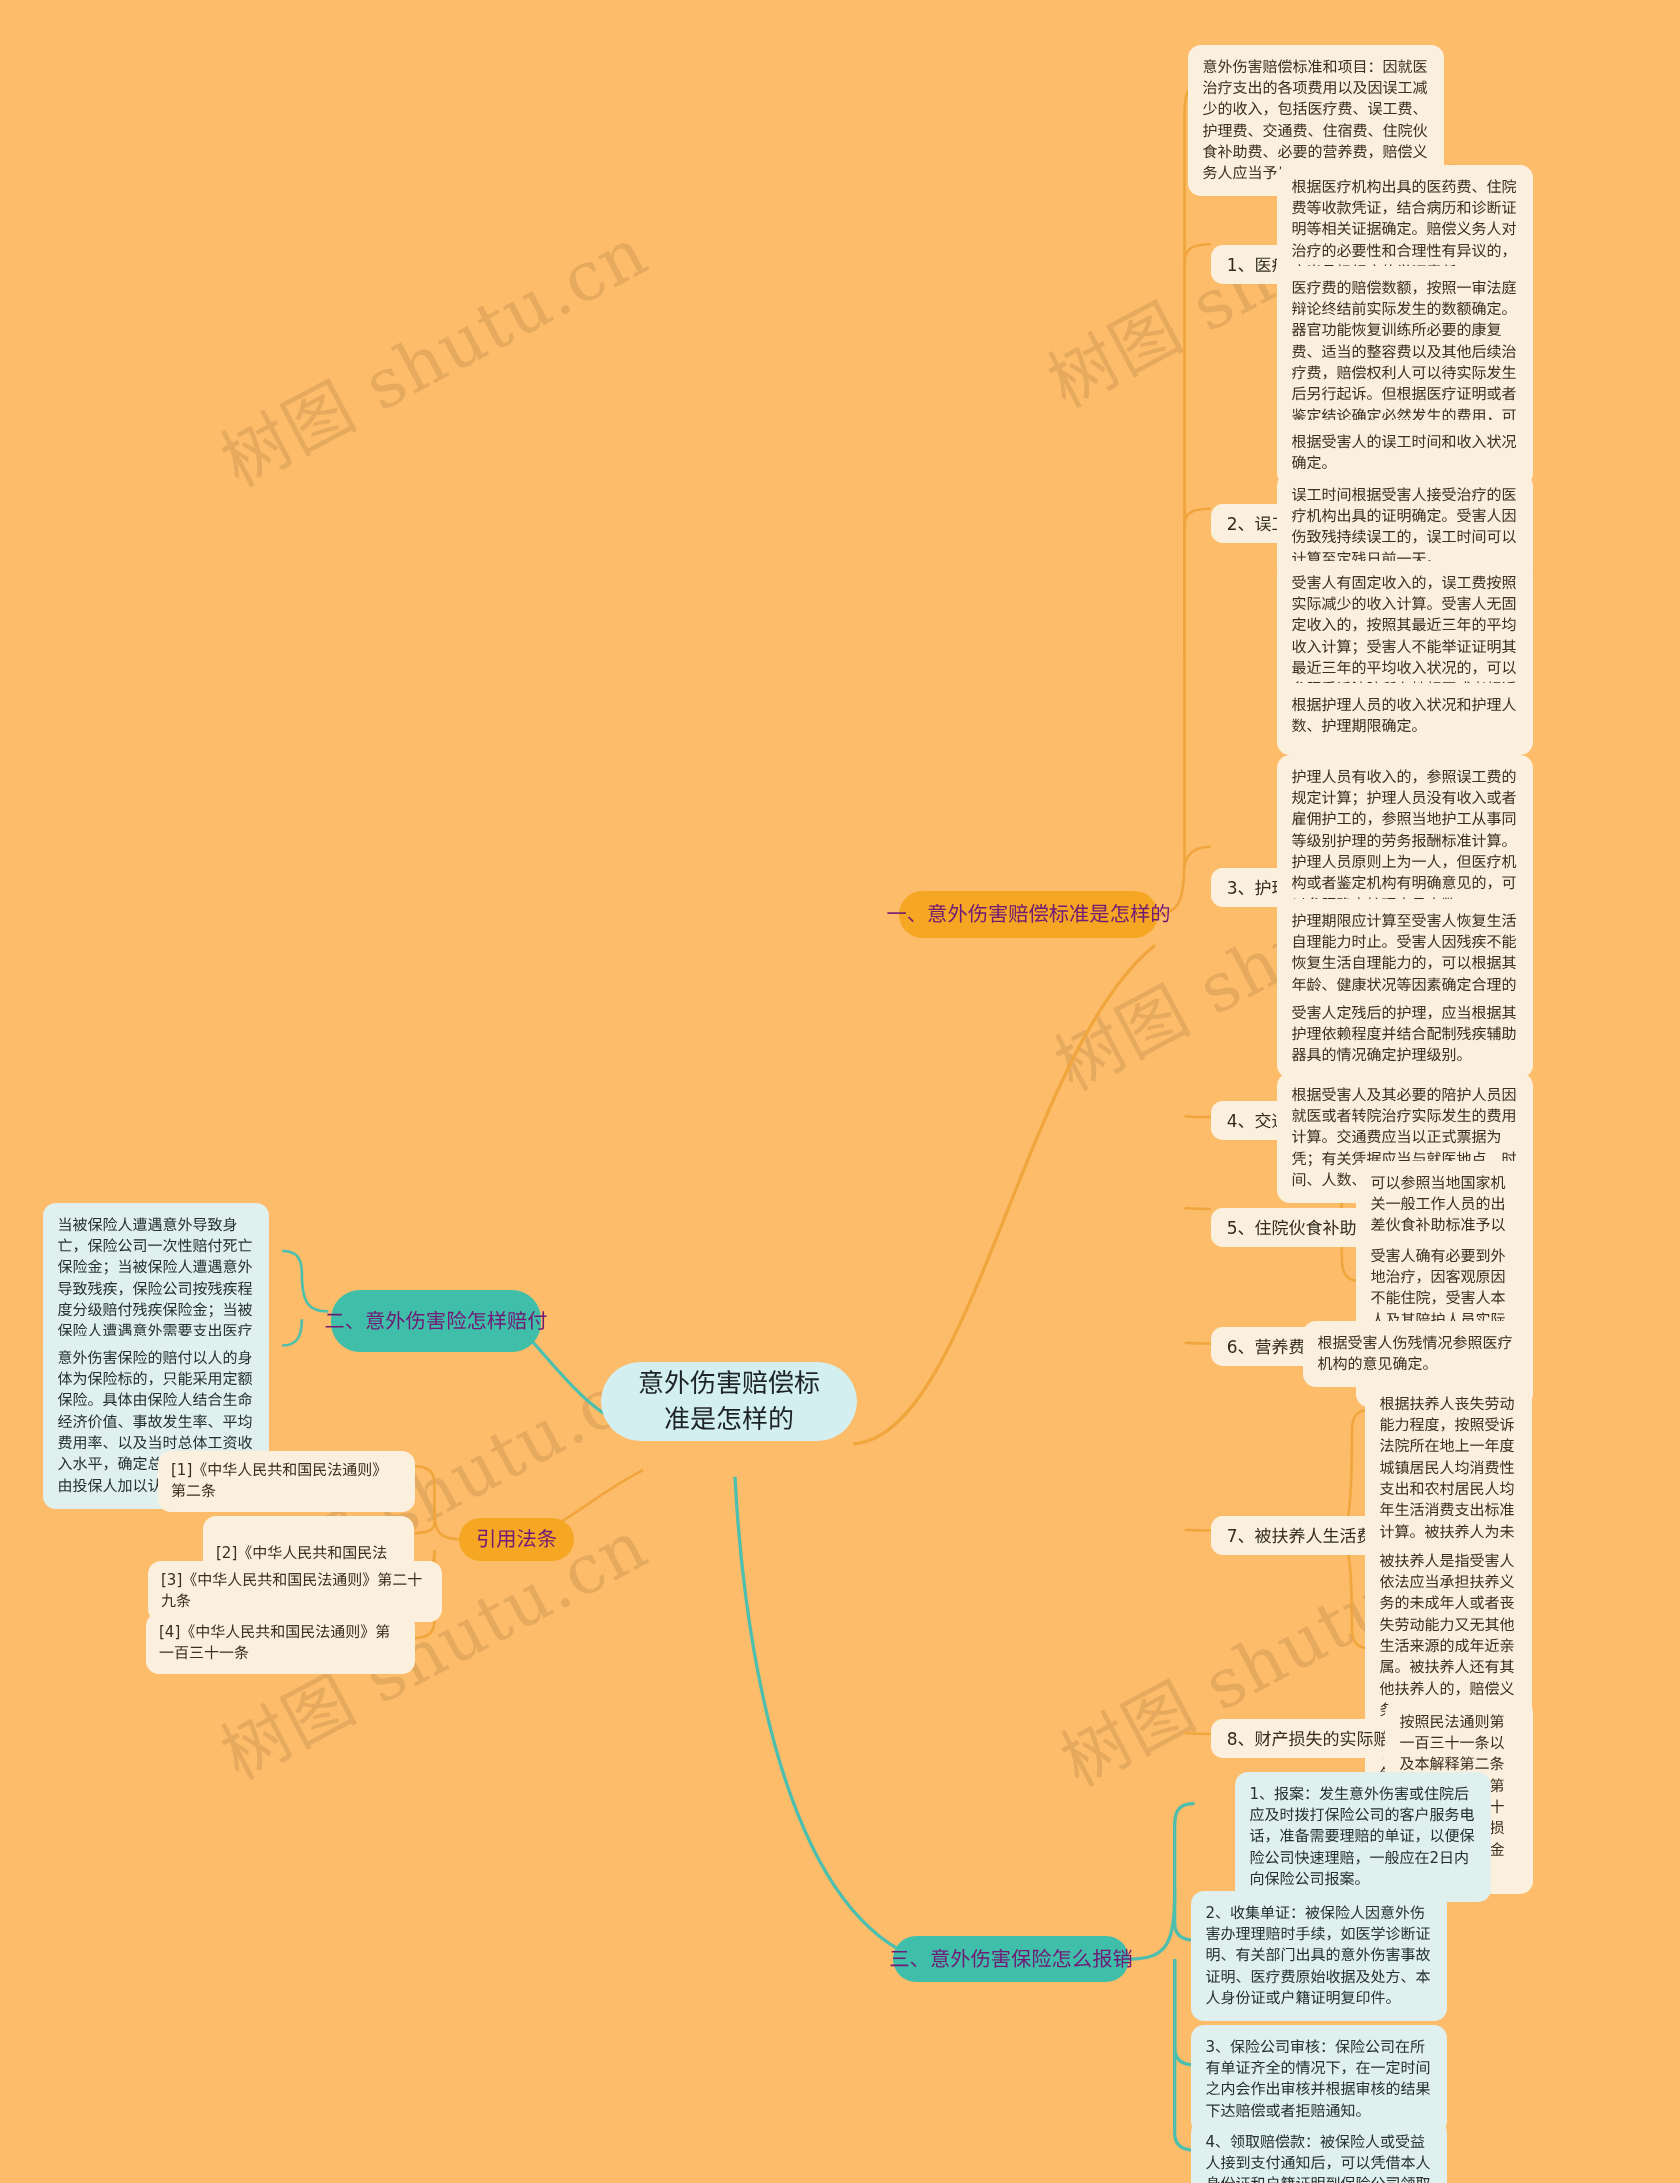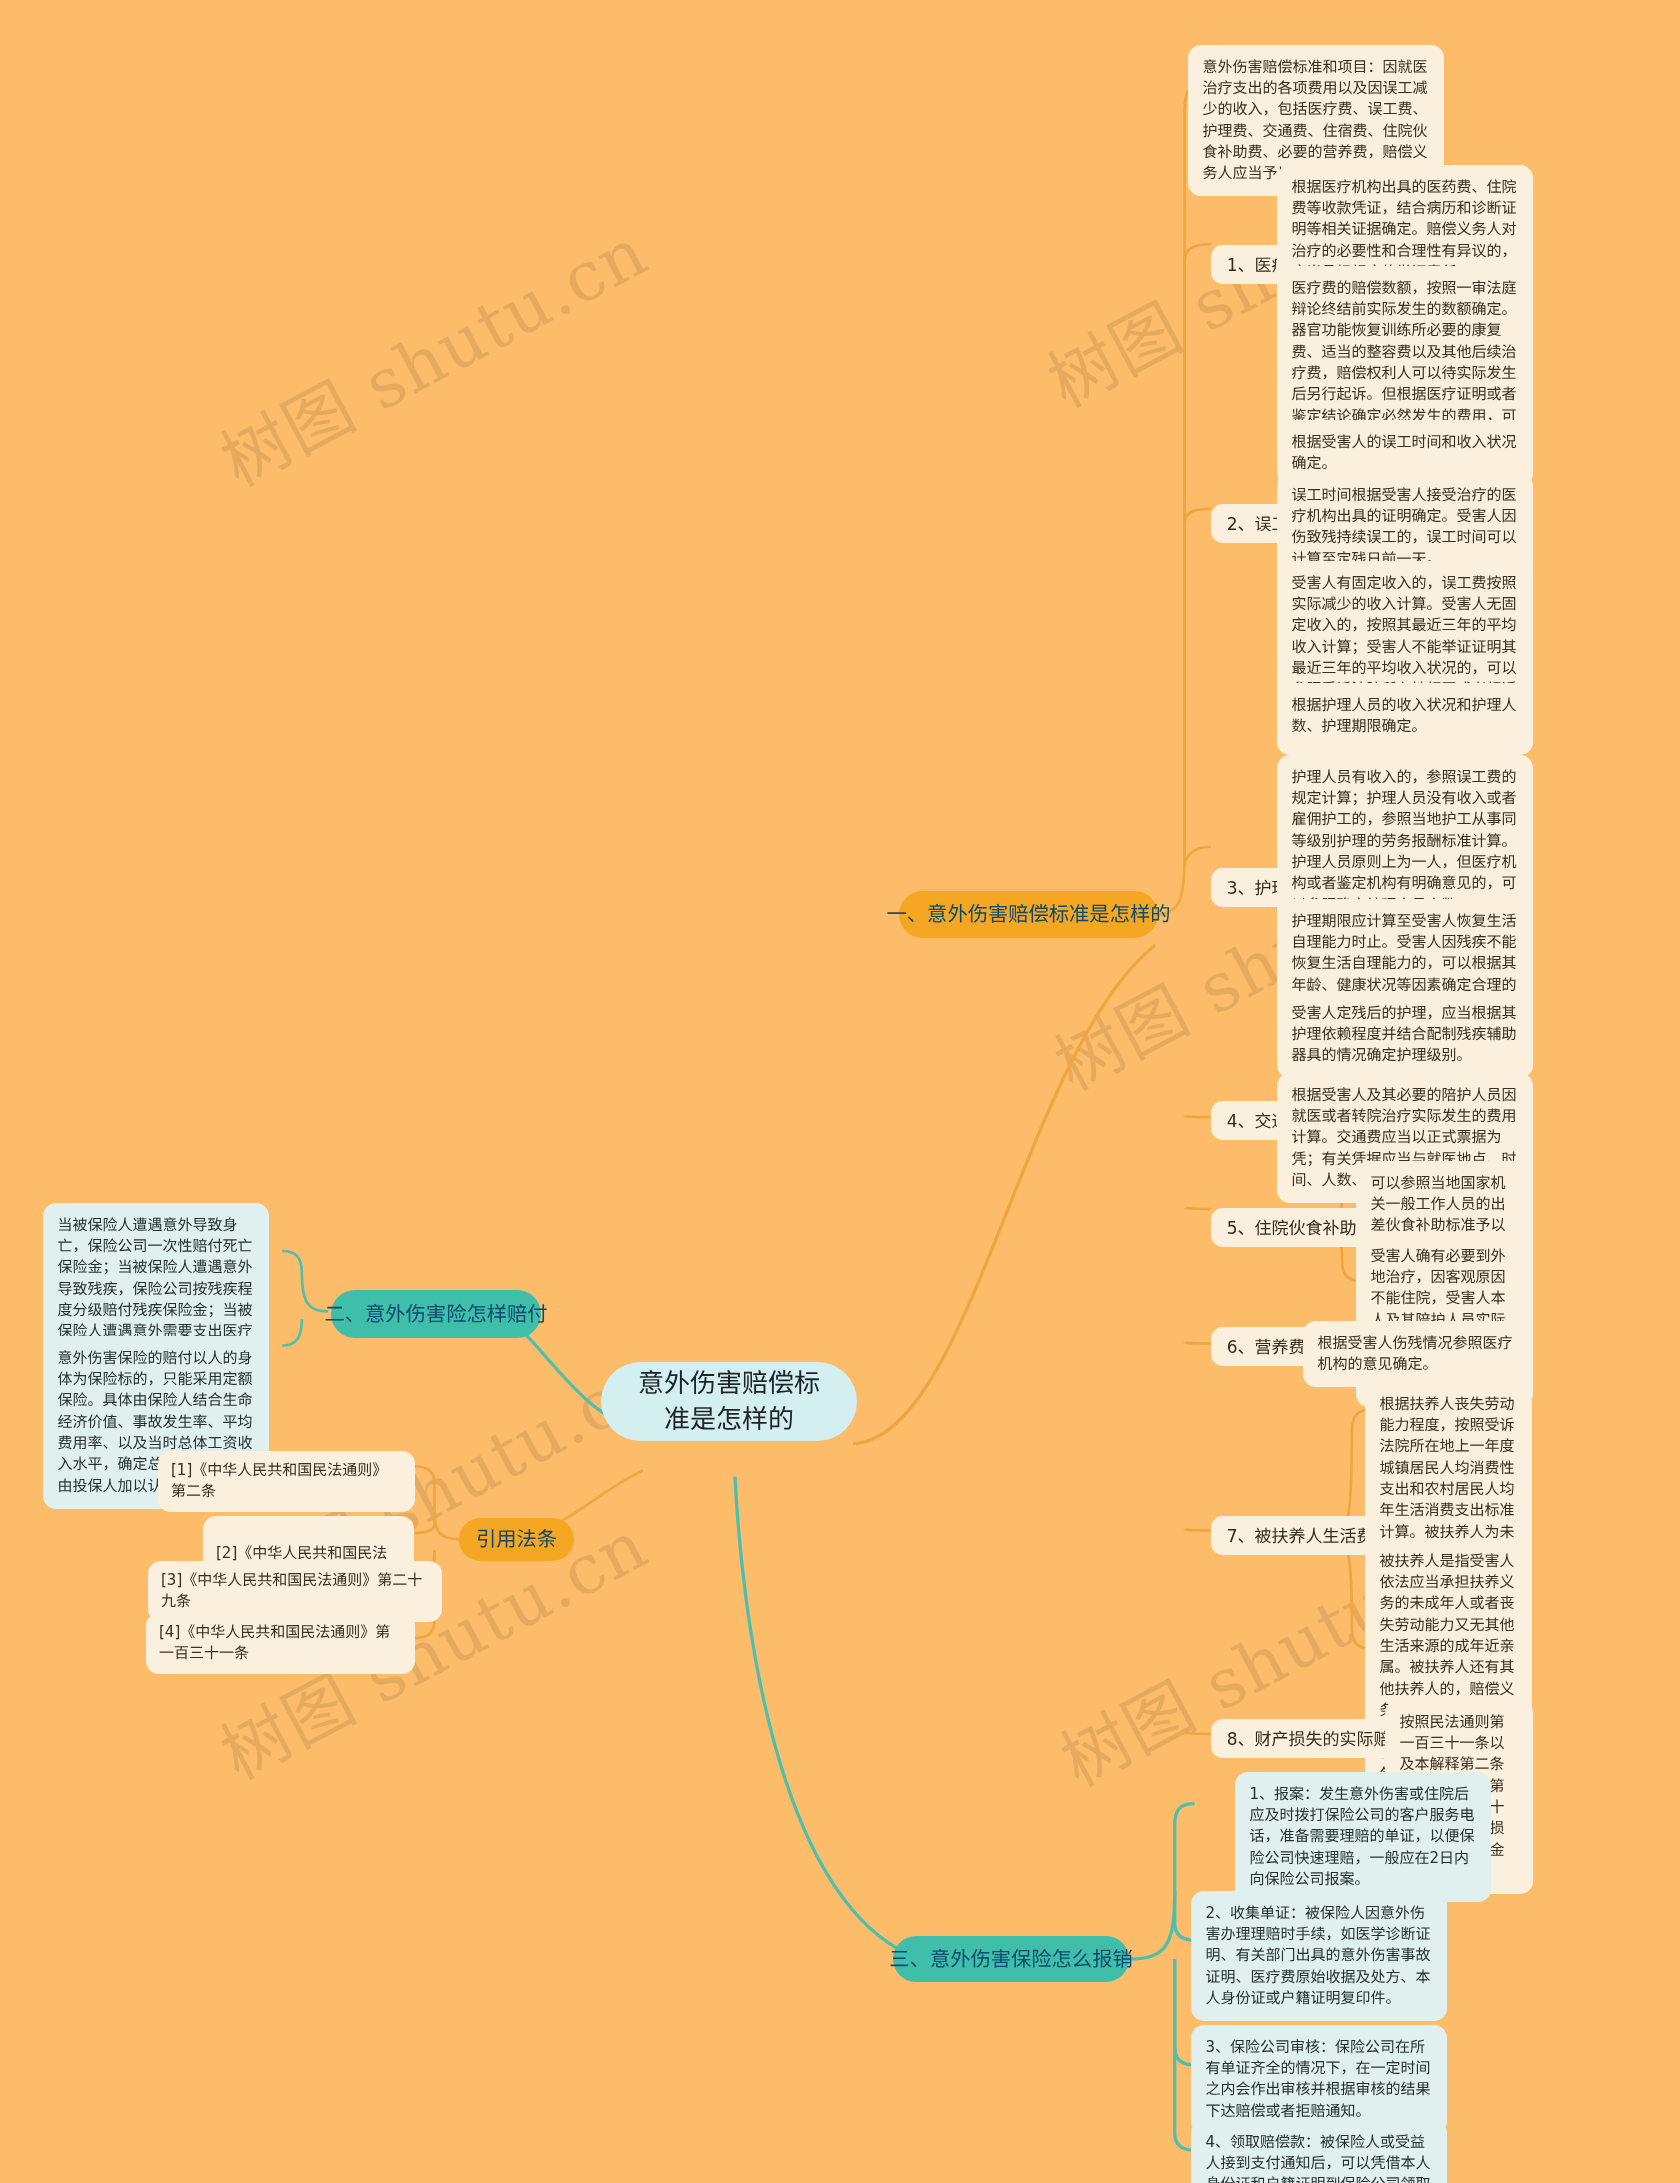--- a/index.html
+++ b/index.html
@@ -37,21 +37,21 @@
     padding:19.7px 29px;
     display:flex;align-items:center;justify-content:center;
   }
 
   
   .branch{
     border-radius:29px;
     font-size:20.3px;
     line-height:1.3;
     padding:11.8px 25px;
-    color:#0c4a6e;
+    color:#701a75;
     display:flex;align-items:center;justify-content:center;
     white-space:nowrap;
   }
   .branch.orange{background:#f5a623;}
   .branch.teal{background:#3fbfaa;}
 
   
   .cat{
     background:#fbf0dd;
     color:#332b20;
@@ -241,21 +241,21 @@
     <span>被扶养人是指受害人依法应当承担扶养义务的未成年人或者丧失劳动能力又无其他生活来源的成年近亲属。被扶养人还有其他扶养人的，赔偿义务人只赔偿受害人依法应当负担的部分。被扶养人有数人的，年赔偿总额累计不超过上一年度城镇居民人均消费性支出额或者农村居民人均年生活消费支出额</span>
   </div>
 
   <div class="node cat" style="left:1211px;top:1719px;">
     <span>8、财产损失的实际赔偿金额</span>
   </div>
   <div class="node leaf cream" style="left:1385px;top:1700px;width:148px;">
     <span>按照民法通则第一百三十一条以及本解释第二条的规定，确定第十九条至第二十九条各项财产损失的实际赔偿金额。</span>
   </div>
 
-  <div class="node branch teal" style="left:331px;top:1290px;width:210px;height:48px;">
+  <div class="node branch teal" style="left:331px;top:1290px;width:210px;height:62px;">
     <span>二、意外伤害险怎样赔付</span>
   </div>
   <div class="node leaf mint" style="left:43px;top:1203px;width:226px;">
     <span>当被保险人遭遇意外导致身亡，保险公司一次性赔付死亡保险金；当被保险人遭遇意外导致残疾，保险公司按残疾程度分级赔付残疾保险金；当被保险人遭遇意外需要支出医疗费用，保险公司根据保险合同规定和实际医疗费用赔付医疗保险金。</span>
   </div>
   <div class="node leaf mint" style="left:43px;top:1336px;width:226px;">
     <span>意外伤害保险的赔付以人的身体为保险标的，只能采用定额保险。具体由保险人结合生命经济价值、事故发生率、平均费用率、以及当时总体工资收入水平，确定总保险金额，再由投保人加以认可。</span>
   </div>
 
   <div class="node branch orange" style="left:459px;top:1518px;width:115px;height:43px;">

